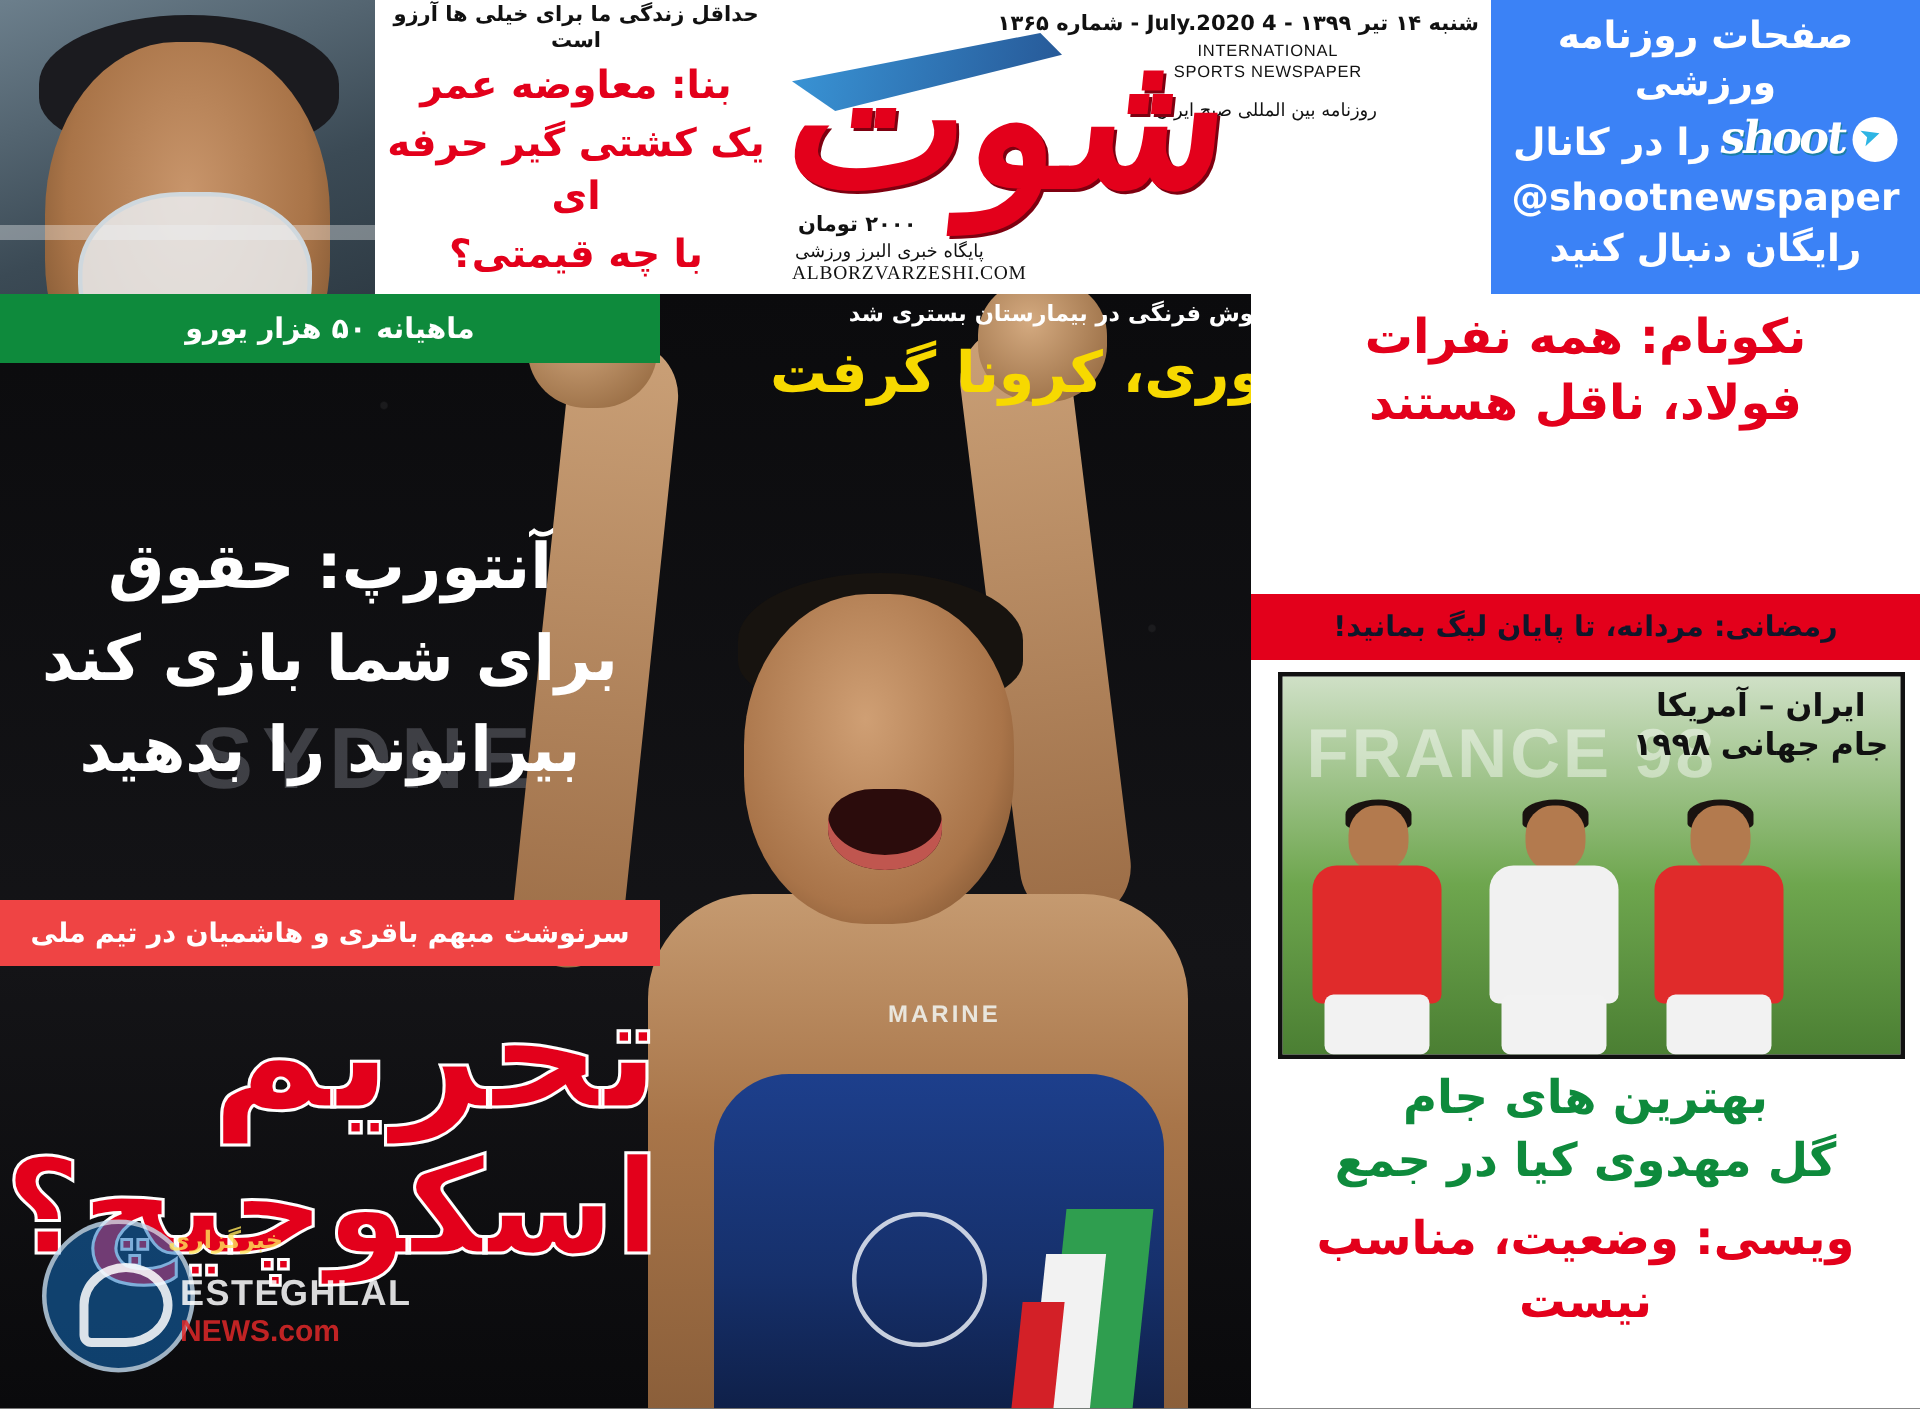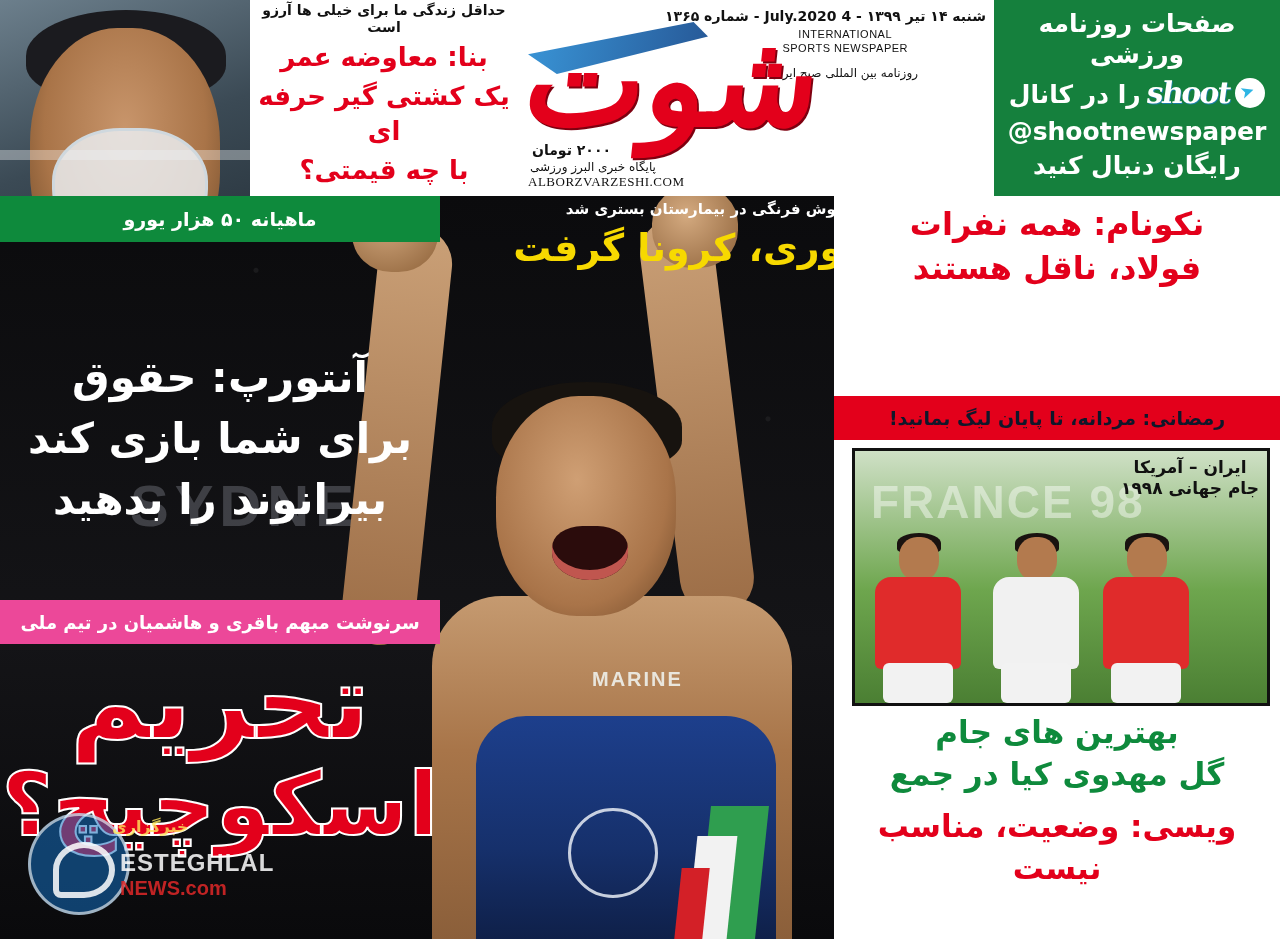--- a/index.html
+++ b/index.html
@@ -23,21 +23,21 @@
     top: 0; left: 0;
     width: 1280px;
     height: 196px;
     background: #ffffff;
   }
   .telegram-promo {
     position: absolute;
     top: 0; right: 0;
     width: 286px;
     height: 196px;
-    background: #15803d;
+    background: #3b82f6;
     color: #ffffff;
     box-sizing: border-box;
     padding: 6px 10px 4px 10px;
     text-align: center;
     direction: rtl;
   }
   .telegram-promo .line {
     font-weight: bold;
     line-height: 1.25;
   }
@@ -351,21 +351,21 @@
     width: 84px; height: 84px;
     border: 3px solid #e7ecf5;
     border-radius: 50%;
     opacity: .85;
   }
   .w-marine {
     position: absolute;
     left: 292px; top: 472px;
     font-family: "Liberation Sans", sans-serif;
     font-weight: bold;
-    font-size: 20px;
+    font-size: 16px;
     letter-spacing: 2px;
     color: #e9e6dd;
     direction: ltr;
   }
   .banner-text {
     position: absolute;
     left: 130px; top: 276px;
     font-family: "Liberation Sans", sans-serif;
     font-size: 58px;
     font-weight: bold;
@@ -429,34 +429,33 @@
     font-weight: bold;
     color: #ffffff;
     line-height: 1.45;
     direction: rtl;
   }
   .green-strip-2 {
     position: absolute;
     top: 404px; left: 0;
     width: 440px;
     height: 44px;
-    background: #ec4899;
+    background: #ef4444;
     color: #fff;
     display: flex;
     align-items: center;
     justify-content: center;
     font-size: 18px;
     font-weight: bold;
     direction: rtl;
   }
   .tahrim {
     position: absolute;
     top: 452px; left: 0;
     width: 440px;
-    text-align: center;
     direction: rtl;
   }
   .tahrim .l1 {
     font-size: 104px;
     font-weight: bold;
     color: #e3001b;
     line-height: 1.05;
     -webkit-text-stroke: 2px #ffffff;
   }
   .tahrim .l2 {
@@ -515,21 +514,21 @@
     width: 412px; height: 252px;
     background: linear-gradient(180deg, #cfe0c6 0%, #6ea64e 55%, #4b7f33 100%);
     border: 3px solid #111111;
     overflow: hidden;
   }
   .sp-tag {
     position: absolute;
     top: 6px; right: 8px;
     text-align: center;
     direction: rtl;
-    font-size: 17px;
+    font-size: 21px;
     font-weight: bold;
     color: #111111;
     line-height: 1.25;
     z-index: 4;
   }
   .sp-bg-text {
     position: absolute;
     top: 24px; left: 16px;
     font-family: "Liberation Sans", sans-serif;
     font-size: 46px;

